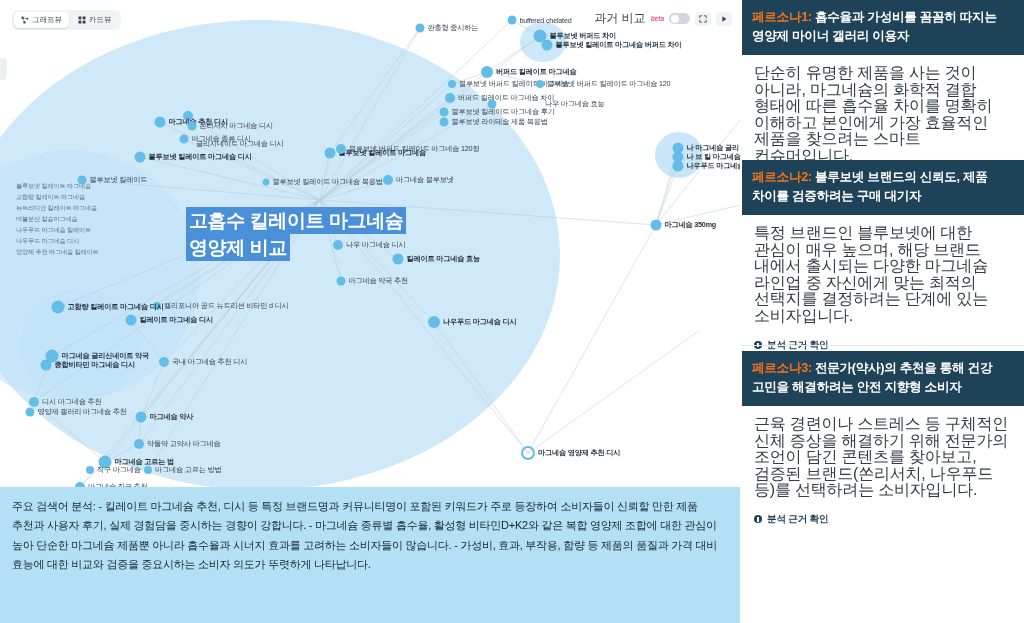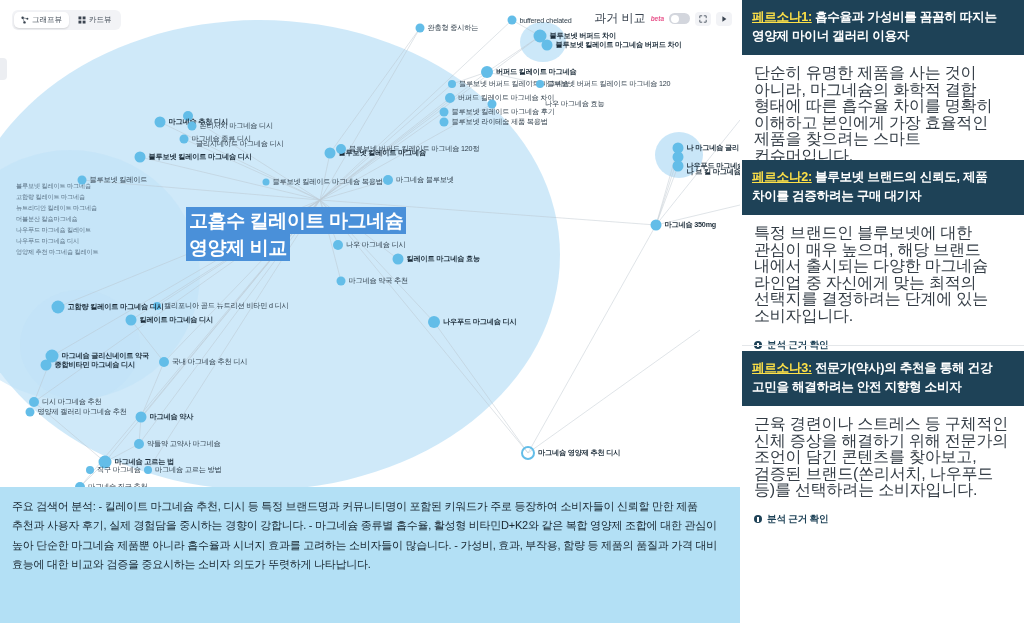--- a/index.html
+++ b/index.html
@@ -104,21 +104,21 @@
     position: absolute; left: 742px; top: 0; width: 282px; height: 623px;
     background: #ffffff; overflow: hidden;
   }
   .persona-card { position: absolute; left: 0; width: 282px; }
   .persona-head {
     background: #1e4257; color: #ffffff;
     padding: 8px 10px 9px 10px;
     font-size: 12.6px; line-height: 19px; font-weight: bold;
     letter-spacing: -.3px; word-break: keep-all;
   }
-  .persona-head .pnum { color: #fde047; text-decoration: underline; }
+  .persona-head .pnum { color: #f97316; }
   .persona-body { padding: 10px 12px 4px 12px; }
   .persona-desc {
     font-size: 16px; line-height: 16.6px; color: #333c45;
     letter-spacing: -.2px; word-break: keep-all;
   }
   .evidence {
     display: flex; align-items: center; gap: 5px;
     margin-top: 14px; cursor: pointer;
   }
   .ev-dot {
@@ -291,21 +291,21 @@
         <div class="nlabel" style="left: 97px; top: 470px;">직구 마그네슘</div>
         <div class="node" style="left: 148px; top: 470px; width: 8px; height: 8px;"></div>
         <div class="nlabel" style="left: 155px; top: 470px;">마그네슘 고르는 방법</div>
         <div class="node" style="left: 80px; top: 487px; width: 10px; height: 10px;"></div>
         <div class="nlabel" style="left: 88px; top: 487px;">마그네슘 직구 추천</div>
         <div class="node hollow" style="left: 528px; top: 453px; width: 14px; height: 14px;"></div>
         <div class="nlabel bold" style="left: 538px; top: 453px;">마그네슘 영양제 추천 디시</div>
         <div class="node" style="left: 678px; top: 148px; width: 11px; height: 11px;"></div>
         <div class="nlabel bold" style="left: 686.5px; top: 148px;">나 마그네슘 글리</div>
         <div class="node" style="left: 678px; top: 157px; width: 11px; height: 11px;"></div>
-        <div class="nlabel bold" style="left: 686.5px; top: 172px;">나 브 킬 마그네슘</div>
+        <div class="nlabel bold" style="left: 686.5px; top: 157px;">나 브 킬 마그네슘</div>
         <div class="node" style="left: 678px; top: 166px; width: 11px; height: 11px;"></div>
         <div class="nlabel bold" style="left: 686.5px; top: 166px;">나우푸드 마그네슘</div>
       </div>
 
     <div id="center-title">
       <span>고흡수 킬레이트 마그네슘</span><br>
       <span>영양제 비교</span>
     </div>
 
     <div id="toolbar-left">

